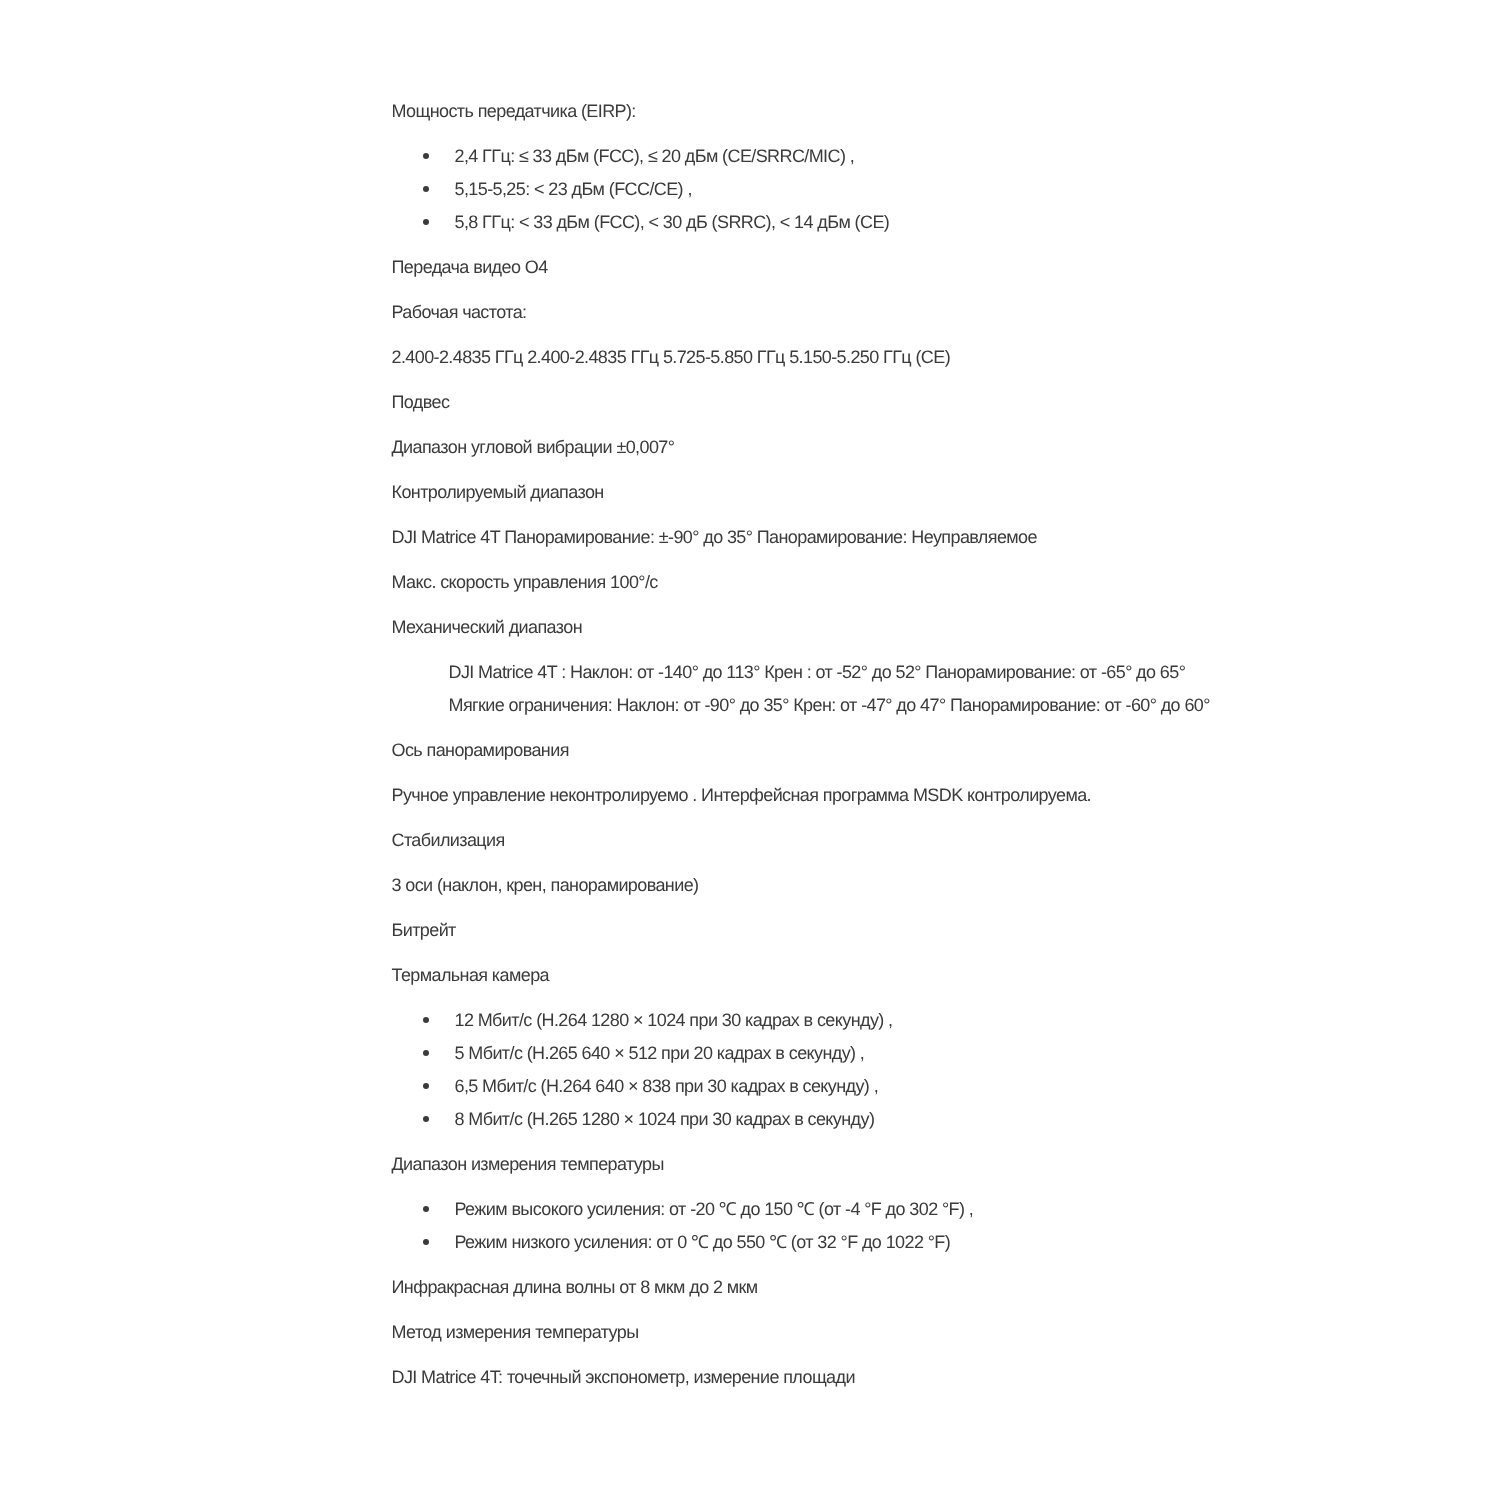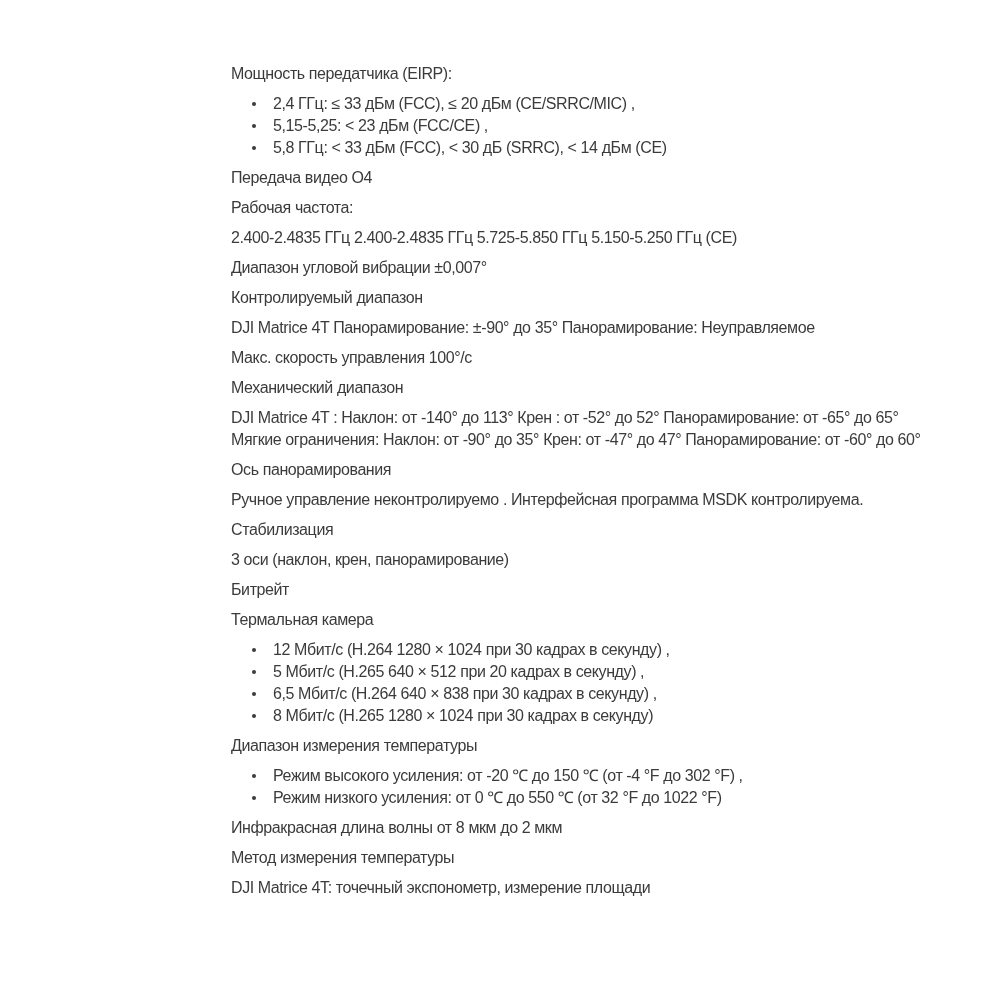--- a/index.html
+++ b/index.html
@@ -11,34 +11,35 @@
     position: relative;
     width: 1000px;
     height: 1000px;
     background: #ffffff;
     overflow: hidden;
     font-family: "Liberation Sans", sans-serif;
     color: #3b3b3b;
   }
   .doc {
     position: absolute;
-    left: 231px;
+    left: 261px;
     top: 63px;
     width: 640px;
-    font-size: 16px;
+    font-size: 12px;
     letter-spacing: -0.4px;
     line-height: 22px;
   }
   .doc p {
     margin: 0 0 8px 0;
     white-space: nowrap;
   }
   .doc p span.line {
     display: block;
     white-space: nowrap;
+    margin-left: 38px;
   }
   .doc ul {
     list-style: none;
     margin: 0 0 8px 0;
     padding: 0 0 0 42px;
   }
   .doc li {
     position: relative;
     white-space: nowrap;
     line-height: 22px;
@@ -65,20 +66,21 @@
       <li>2,4 ГГц: ≤ 33 дБм (FCC), ≤ 20 дБм (CE/SRRC/MIC) ,</li>
       <li>5,15-5,25: &lt; 23 дБм (FCC/CE) ,</li>
       <li>5,8 ГГц: &lt; 33 дБм (FCC), &lt; 30 дБ (SRRC), &lt; 14 дБм (CE)</li>
     </ul>
 
     <p>Передача видео O4</p>
 
     <p>Рабочая частота:</p>
     <p>2.400-2.4835 ГГц 2.400-2.4835 ГГц 5.725-5.850 ГГц 5.150-5.250 ГГц (CE)</p>
 
+    <p>Подвес</p>
 
     <p>Диапазон угловой вибрации ±0,007°</p>
 
     <p>Контролируемый диапазон</p>
     <p>DJI Matrice 4T Панорамирование: ±-90° до 35° Панорамирование: Неуправляемое</p>
 
     <p>Макс. скорость управления 100°/с</p>
 
     <p>Механический диапазон</p>
     <p>

